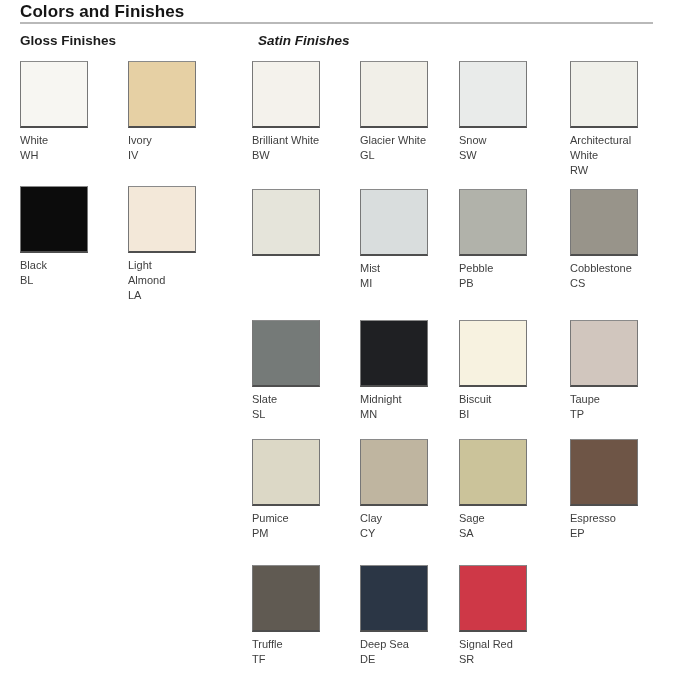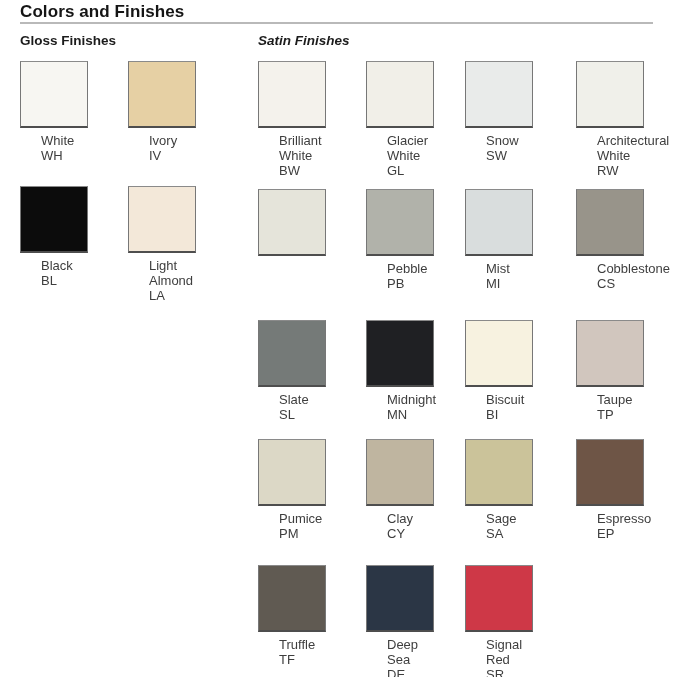--- a/index.html
+++ b/index.html
@@ -27,34 +27,34 @@
   .section-heading.gloss { left: 20px; text-align: right; }
   .section-heading.satin { left: 258px; font-style: italic; }
 
   .grid { position: absolute; display: grid; justify-items: start; align-items: start; }
   .grid.gloss {
     left: 20px; top: 61px;
     grid-template-columns: 108px 68px;
     grid-template-rows: 125px auto;
   }
   .grid.satin {
-    left: 258px; top: 61px;
+    left: 252px; top: 61px;
     grid-template-columns: 108px 99px 111px 68px;
     grid-template-rows: 128px 131px 119px 126px auto;
   }
 
   .cell { width: 68px; }
   .chip {
     width: 66px; height: 64px;
     border: 1px solid #777;
     border-top-color: #8a8a8a;
     border-bottom: 2px solid #4e4e4e;
     box-sizing: content-box;
   }
-  .label { margin-top: 5px; font-size: 13px; line-height: 15px; color: #3e3e3e; margin-left: 21px; }
+  .label { margin-top: 5px; font-size: 11px; line-height: 15px; color: #3e3e3e; }
   .swatch-name { white-space: pre-line; }
 </style>
 </head>
 <body>
 
 <div class="page">
   <h1 class="page-title">Colors and Finishes</h1>
   <div class="title-rule"></div>
 
   <h2 class="section-heading gloss">Gloss Finishes</h2>
@@ -126,36 +126,36 @@
 White</div>
       <div class="swatch-code">RW</div>
     </div>
   </div>
 
   <div class="cell">
     <div class="chip" style="background: rgb(229, 228, 218);"></div>
   </div>
 
   <div class="cell">
+    <div class="chip" style="background: rgb(217, 221, 221);"></div>
+    <div class="label">
+      <div class="swatch-name">Mist</div>
+      <div class="swatch-code">MI</div>
+    </div>
+  </div>
+
+  <div class="cell">
     <div class="chip" style="background: rgb(177, 178, 170);"></div>
     <div class="label">
       <div class="swatch-name">Pebble</div>
       <div class="swatch-code">PB</div>
     </div>
   </div>
 
   <div class="cell">
-    <div class="chip" style="background: rgb(217, 221, 221);"></div>
-    <div class="label">
-      <div class="swatch-name">Mist</div>
-      <div class="swatch-code">MI</div>
-    </div>
-  </div>
-
-  <div class="cell">
     <div class="chip" style="background: rgb(152, 148, 138);"></div>
     <div class="label">
       <div class="swatch-name">Cobblestone</div>
       <div class="swatch-code">CS</div>
     </div>
   </div>
 
   <div class="cell">
     <div class="chip" style="background: rgb(117, 122, 120);"></div>
     <div class="label">

